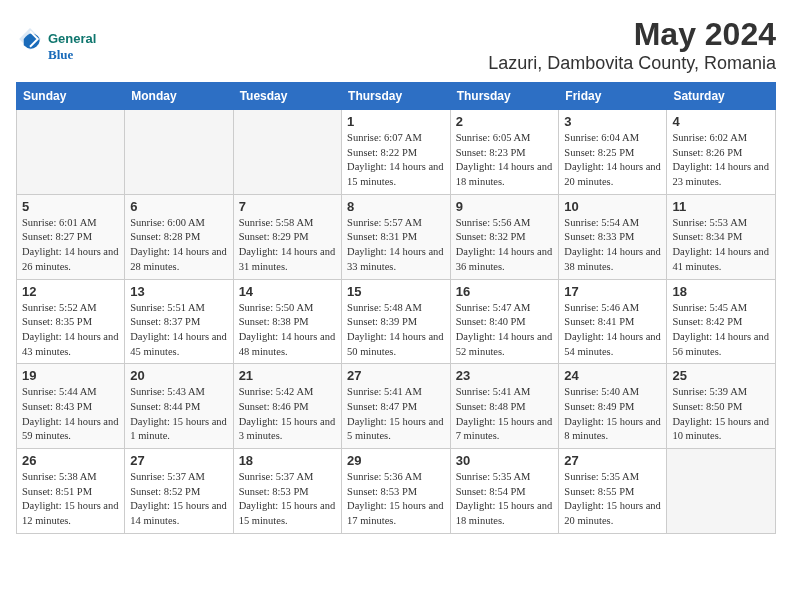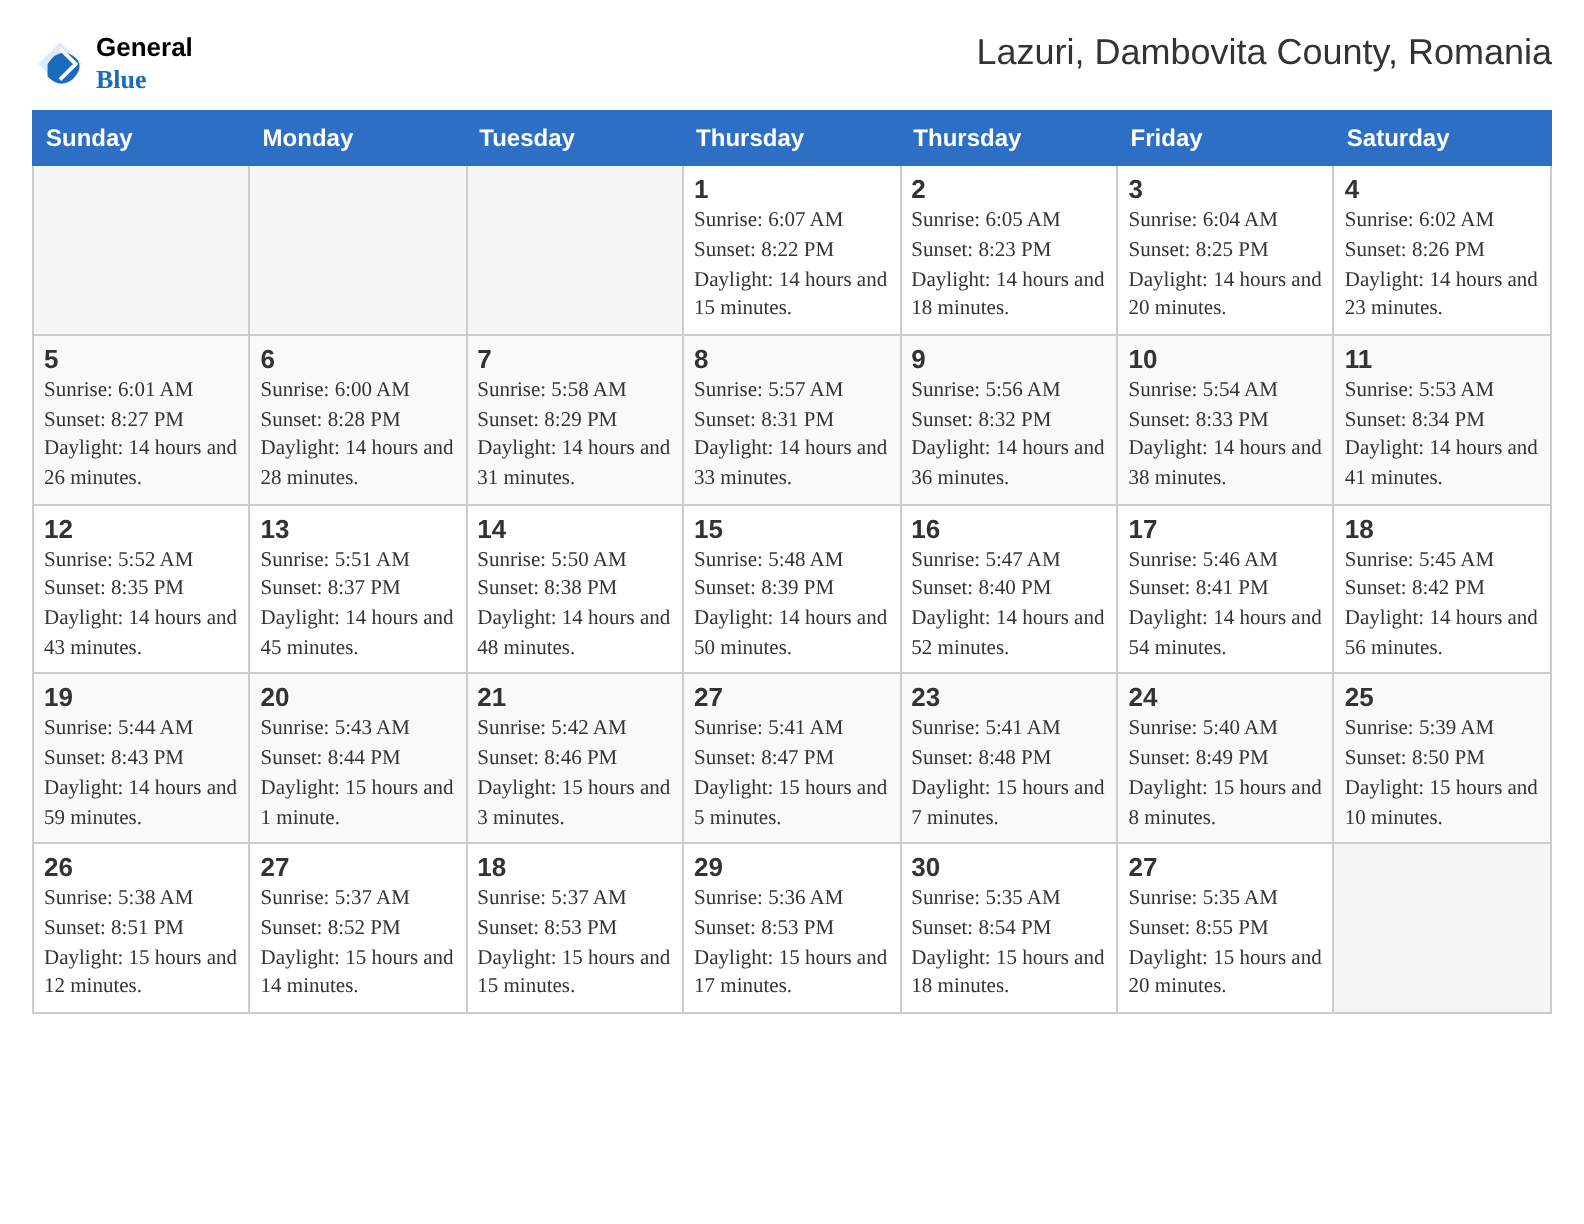--- a/index.html
+++ b/index.html
@@ -20,21 +20,21 @@
       display: flex;
       align-items: center;
     }
     .logo-text {
       display: flex;
       flex-direction: column;
       font-size: 13px;
       font-weight: bold;
       line-height: 1.2;
     }
-    .logo-general { color: #000000; }
+    .logo-general { color: #0f766e; margin-top: 15px; }
     .logo-blue { color: #1a6bba; font-family: Liberation Serif, serif; }
     .logo-icon {
       width: 28px;
       height: 28px;
       margin-right: 4px;
     }
     .title-area {
       text-align: right;
     }
     .month-title {
@@ -101,20 +101,21 @@
       <path d="M18 4 L32 18 L18 32 L4 18 Z" fill="#1a6bba" opacity="0.15"></path>
       <path d="M10 18 Q18 6 28 14 Q34 20 26 28 Q18 34 10 26 Z" fill="#1a6bba"></path>
       <path d="M18 8 L28 18 L18 28" fill="none" stroke="#fff" stroke-width="2.5"></path>
     </svg>
     <div class="logo-text">
       <span class="logo-general">General</span>
       <span class="logo-blue">Blue</span>
     </div>
   </div>
   <div class="title-area">
+    <div class="month-title">May 2024</div>
     <div class="location-title">Lazuri, Dambovita County, Romania</div>
   </div>
 </div>
 
 <table>
   <thead>
     <tr id="header-row">
         <th>Sunday</th>
         <th>Monday</th>
         <th>Tuesday</th>

